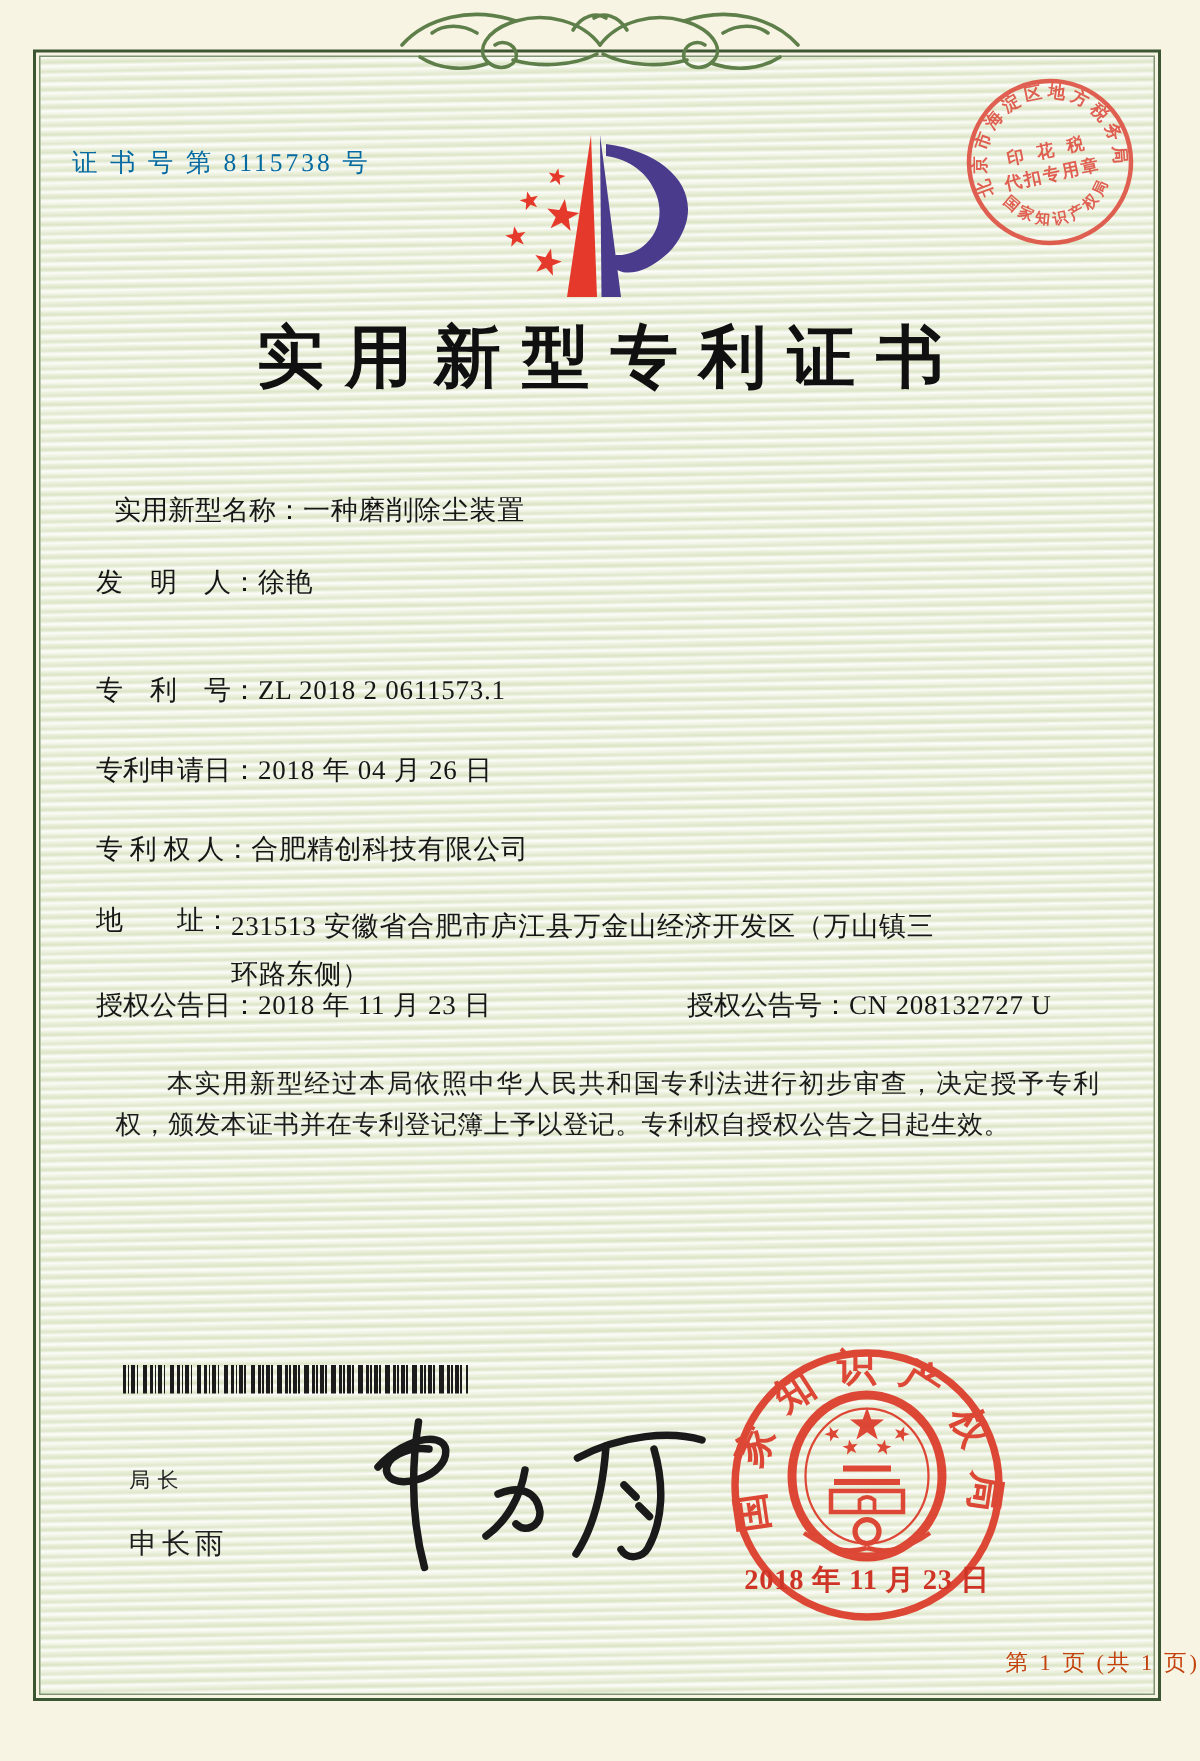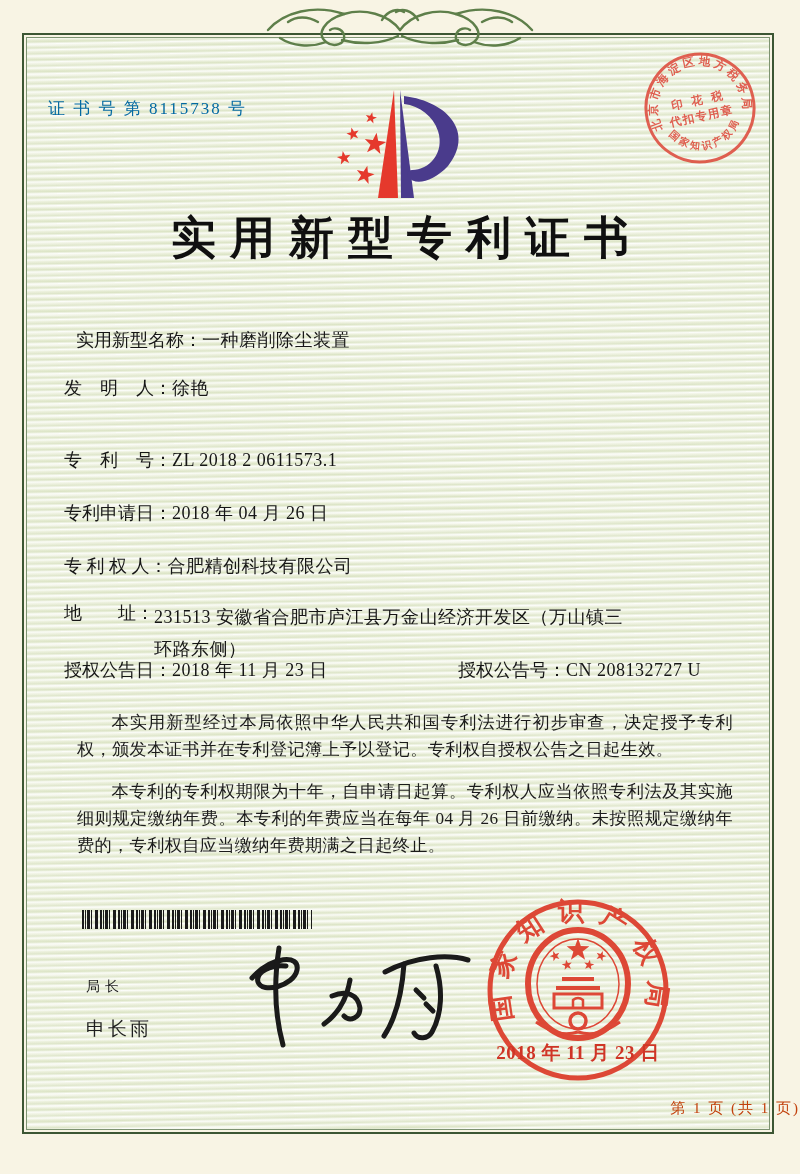--- a/index.html
+++ b/index.html
@@ -156,21 +156,20 @@
 </div>
 <div class="abs field field-grantdate">
   <span class="lab">授权公告日：</span><span class="val">2018 年 11 月 23 日</span>
 </div>
 <div class="abs field field-grantno">
   <span class="lab">授权公告号：</span><span class="val">CN 208132727 U</span>
 </div>
 
 <div class="abs body-text">
   <p>本实用新型经过本局依照中华人民共和国专利法进行初步审查，决定授予专利权，颁发本证书并在专利登记簿上予以登记。专利权自授权公告之日起生效。</p>
-  <p>本专利的专利权期限为十年，自申请日起算。专利权人应当依照专利法及其实施细则规定缴纳年费。本专利的年费应当在每年 04 月 26 日前缴纳。未按照规定缴纳年费的，专利权自应当缴纳年费期满之日起终止。</p>
 </div>
 
 <div class="abs barcode"></div>
 
 <div class="abs sig-title">局长</div>
 <div class="abs sig-name">申长雨</div>
 <svg class="abs signature-svg" viewBox="0 0 290 115">
   <g stroke="#1a1a1a" stroke-width="5" fill="none" stroke-linecap="round" stroke-linejoin="round">
     <path d="M52,38 C72,16 100,14 97,30 C94,46 62,54 58,42 C55,32 72,24 86,26"></path>
     <path d="M79,8 C74,40 74,72 83,105"></path>

